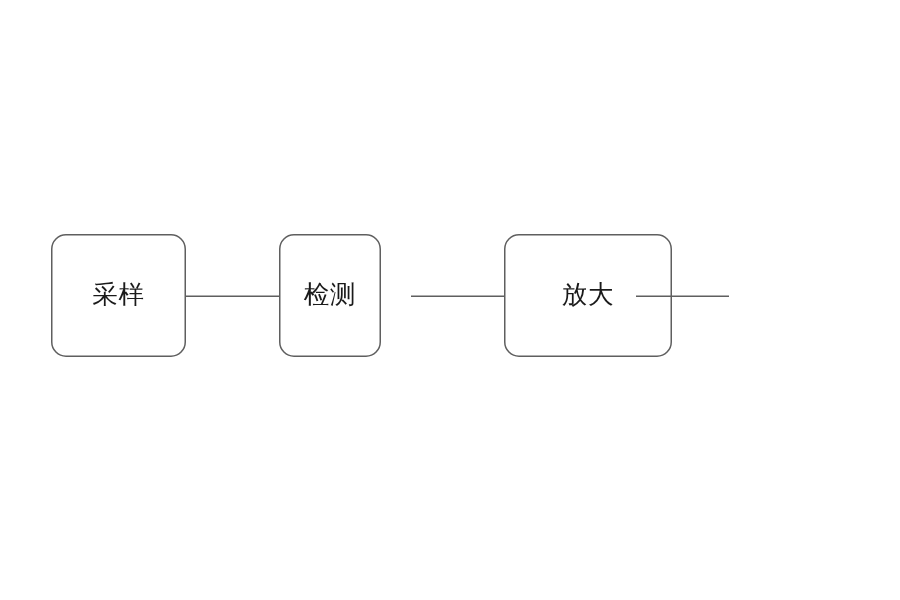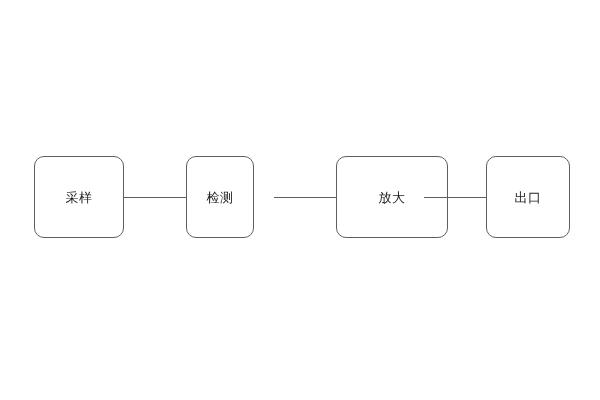--- a/index.html
+++ b/index.html
@@ -38,21 +38,21 @@
     height: 82px;
     background: #ffffff;
     border: 1.5px solid #5f5f5f;
     border-radius: 10px;
     display: flex;
     align-items: center;
     justify-content: center;
   }
 
   .node-label {
-    font-size: 13px;
+    font-size: 17px;
     line-height: 1;
     color: #1a1a1a;
     letter-spacing: 0.5px;
     white-space: nowrap;
     user-select: none;
   }
 
   
   .node-1 { left: 34px;  width: 90px; }
   .node-2 { left: 186px; width: 68px; }
@@ -88,19 +88,16 @@
     </div>
 
     <div class="connector connector-2"></div>
 
     <div class="node node-3">
       <span class="node-label">放大</span>
     </div>
 
     <div class="connector connector-3"></div>
 
-    <div class="node node-4">
-      <span class="node-label">出口</span>
-    </div>
 
   </div>
 
 </div>
 
 </body></html>

